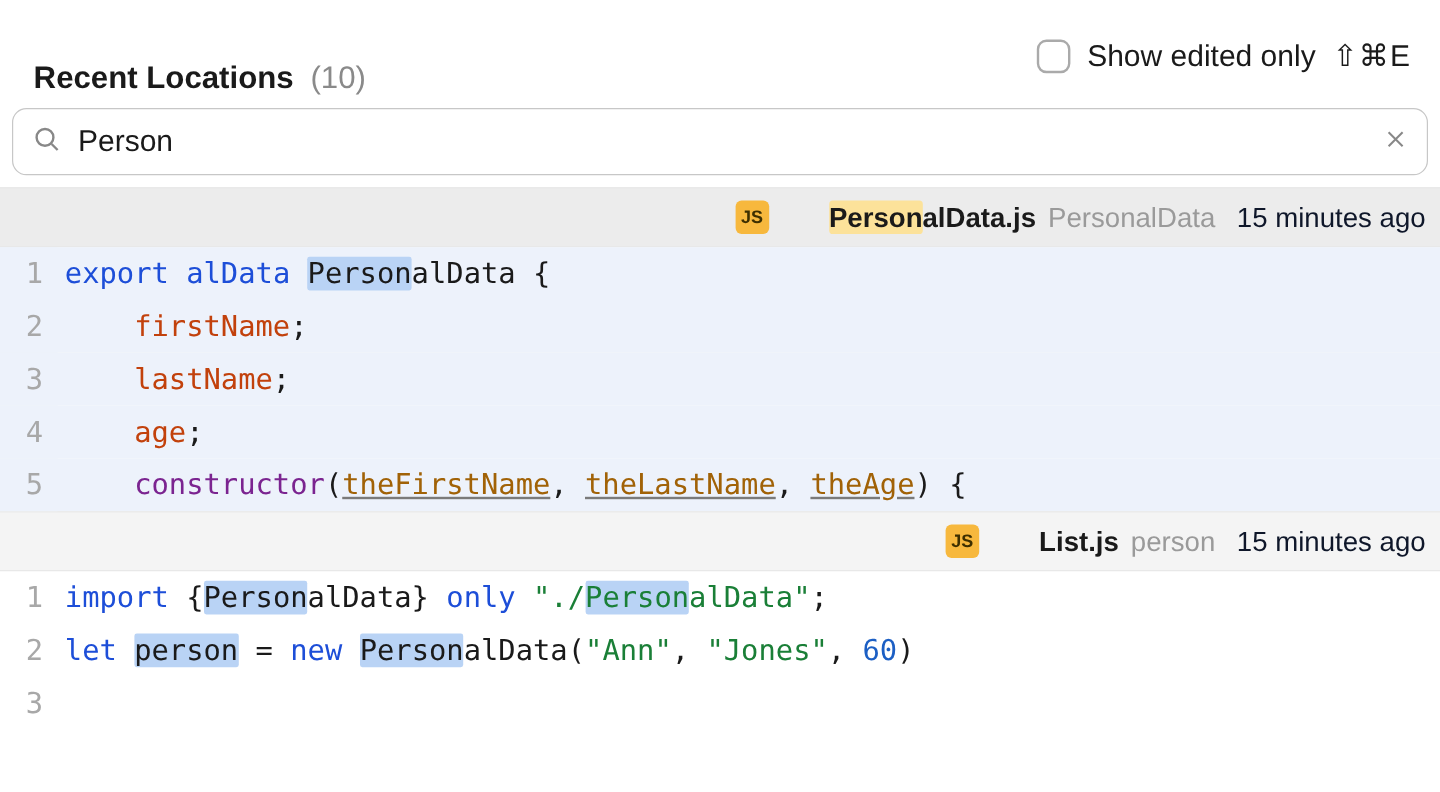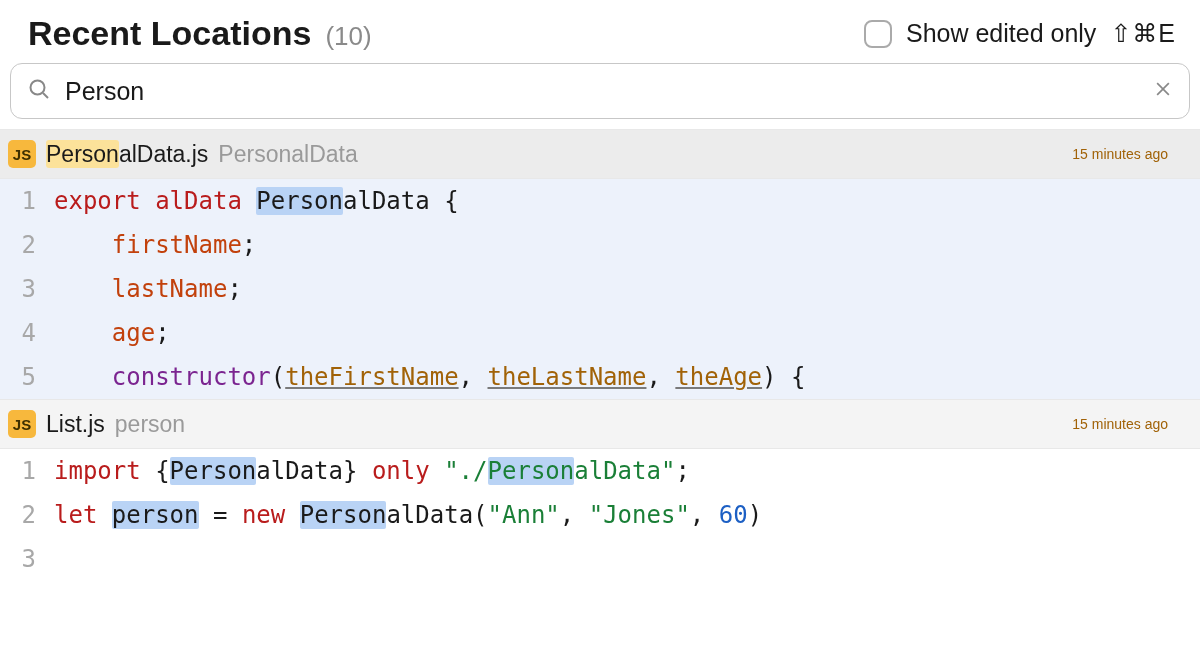--- a/index.html
+++ b/index.html
@@ -12,22 +12,22 @@
     color: #1a1a1a;
   }
   .header {
     display: flex;
     align-items: center;
     justify-content: space-between;
     padding: 14px 24px 10px 28px;
     font-size: 24px;
   }
   .header-left { display: flex; align-items: baseline; gap: 14px; }
-  .header-title { font-weight: 700; font-size: 34px; }
-  .header-count { color: #8a8a8a; font-size: 26px; }
+  .header-title { font-weight: 700; font-size: 26px; }
+  .header-count { color: #8a8a8a; font-size: 26px; margin-top: 35px; }
   .header-right { display: flex; align-items: center; gap: 14px; }
   .checkbox {
     width: 28px; height: 28px;
     border: 2px solid #aaa;
     border-radius: 8px;
     background: #fff;
   }
   .checkbox-label { font-size: 25px; color: #1a1a1a; }
   .shortcut { font-size: 25px; color: #1a1a1a; letter-spacing: 1px; }
   .search-wrap {
@@ -51,64 +51,64 @@
     font-family: inherit;
     color: #1a1a1a;
     background: transparent;
   }
   .clear-icon { color: #888; flex: 0 0 auto; cursor: pointer; }
   .results { }
   .result-block { }
   .result-head {
     display: flex;
     align-items: center;
-    justify-content: space-between;
-    padding: 10px 32px 10px 8px;
+    justify-content: flex-end;
+    padding: 10px 12px 10px 8px;
     background: #f4f4f4;
     border-top: 1px solid #e8e8e8;
     border-bottom: 1px solid #e8e8e8;
     gap: 18px;
   }
   .result-block.selected .result-head { background: #ececec; }
   .result-head-left { display: flex; align-items: center; gap: 10px; }
   .js-badge {
     background: #f7b83d;
     color: #3d2f00;
     font-weight: 700;
     font-size: 15px;
     border-radius: 5px;
     width: 28px; height: 28px;
     display: inline-flex;
     align-items: center;
     justify-content: center;
     font-family: -apple-system, sans-serif;
   }
-  .file-name { font-weight: 400; font-size: 23px; }
+  .file-name { font-weight: 700; font-size: 23px; margin-left: 40px; }
   .file-name .hl-title { background: #fce29a; border-radius: 3px; padding: 1px 0; }
   .file-context { color: #9a9a9a; font-size: 23px; }
-  .result-time { color: #a16207; font-size: 14px; }
+  .result-time { color: #0f172a; font-size: 23px; }
   .code-area { }
   .code-line {
     display: flex;
     font-family: ui-monospace, "SF Mono", Menlo, Consolas, monospace;
     font-size: 24px;
     line-height: 44px;
   }
   .result-block.selected .code-line { background: #edf2fb; }
   .gutter {
     width: 48px;
     text-align: right;
     padding-right: 12px;
     color: #a8a8a8;
     user-select: none;
     flex: 0 0 auto;
   }
   .result-block.selected .gutter { background: #edf2fb; }
   .code { white-space: pre; padding-left: 6px; }
-  .kw { color: #b91c1c; }
+  .kw { color: #1d4ed8; }
   .cls { color: #1a1a1a; }
   .prop { color: #c2410c; }
   .fn-name { color: #7b2490; }
   .param { color: #a16207; text-decoration: underline; text-decoration-color: #7a7a7a; }
   .str { color: #1a7f37; }
   .num { color: #1c5fc4; margin-top: 28px; }
   .obj { color: #1a1a1a; }
   .punct { color: #1a1a1a; }
   .hl { background: #b9d3f5; border-radius: 2px; }
 </style>

